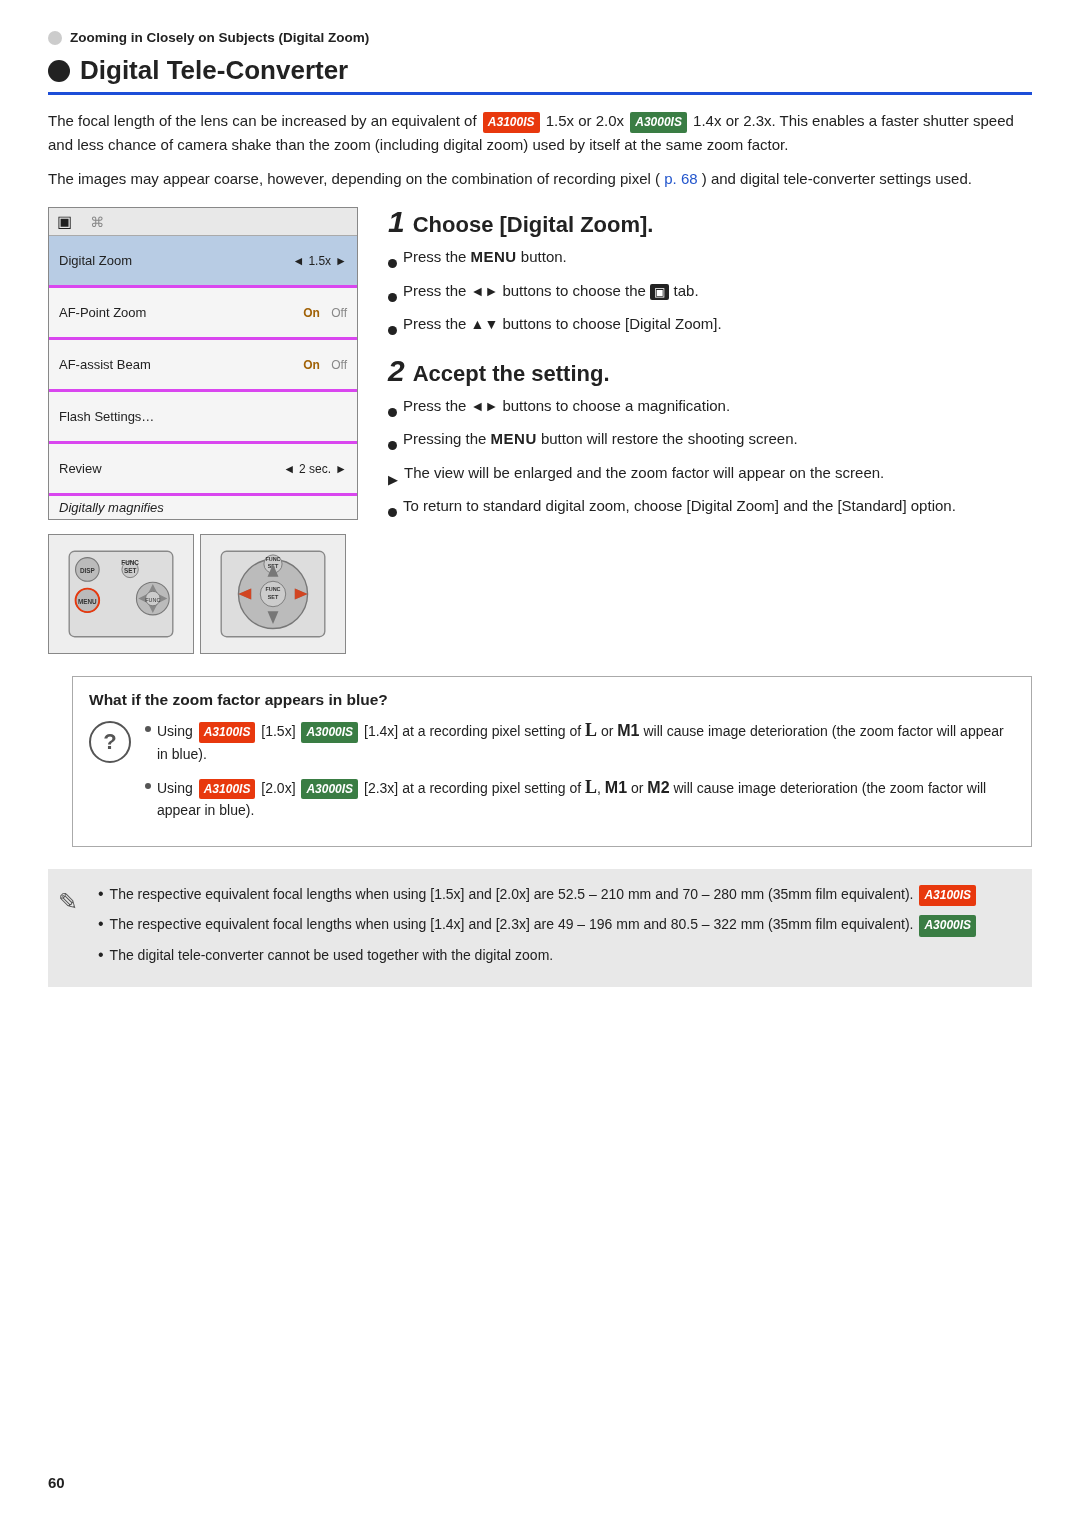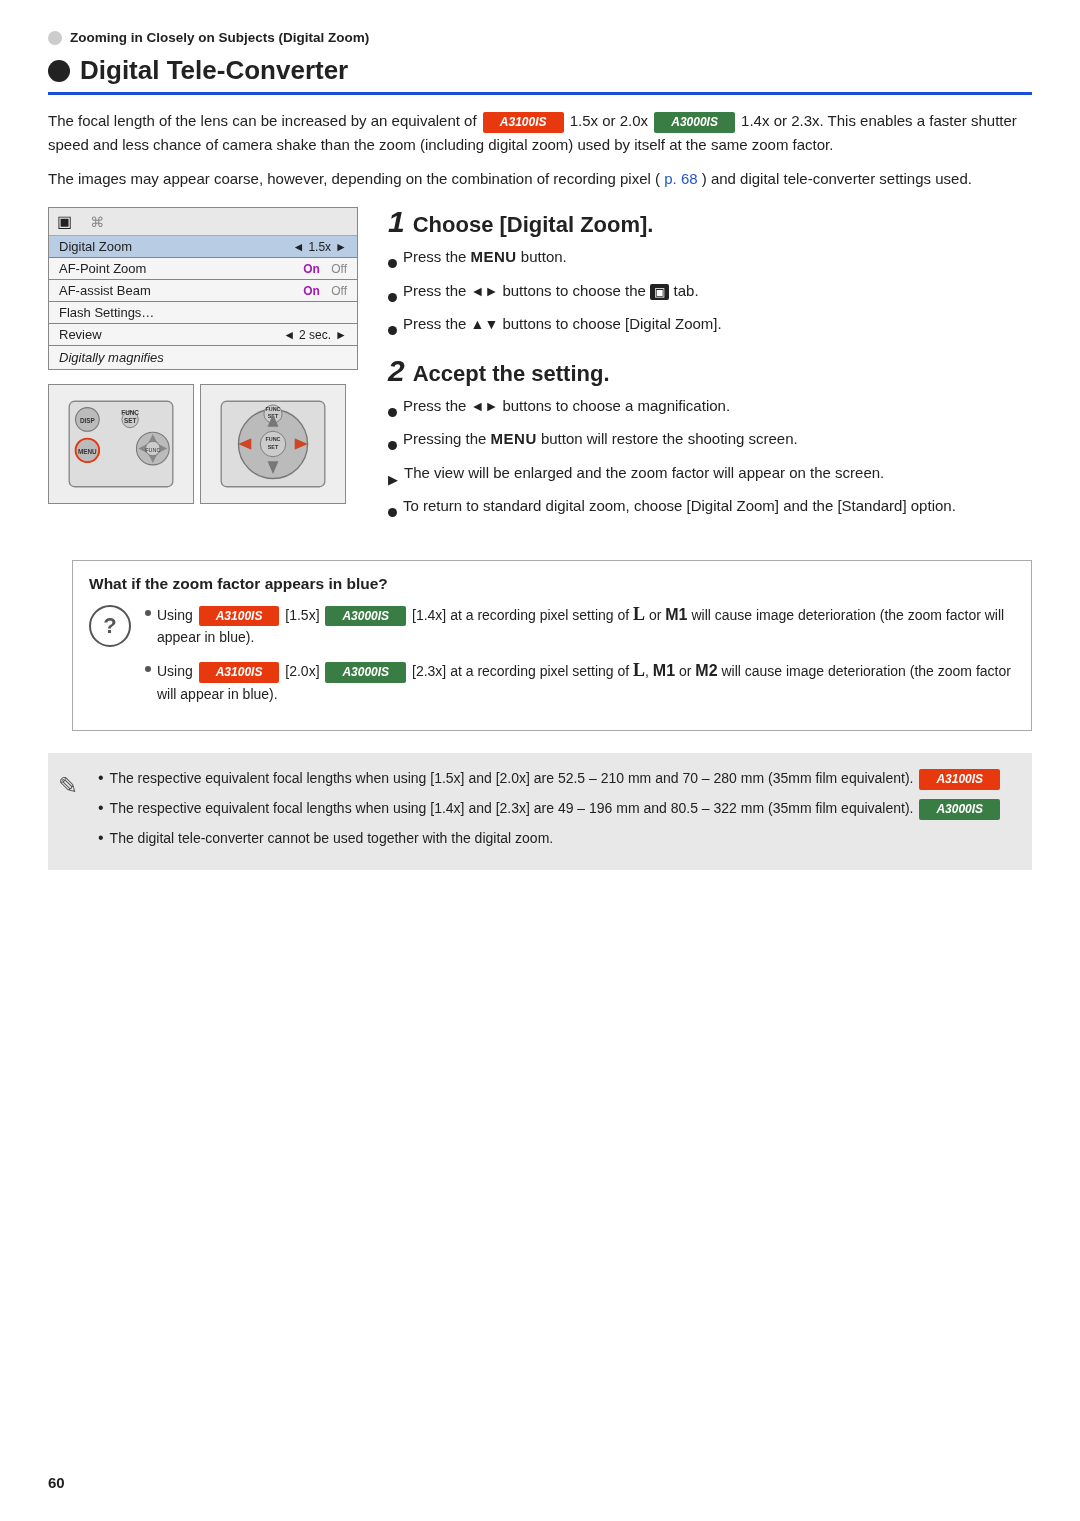--- a/index.html
+++ b/index.html
@@ -49,21 +49,21 @@
       font-size: 15px;
       line-height: 1.6;
       margin-bottom: 10px;
     }
     .badge {
       display: inline-block;
       background: #e8380d;
       color: #fff;
       font-size: 12px;
       font-weight: bold;
-      padding: 1px 17px;
+      padding: 1px 5px;
       border-radius: 2px;
       font-style: italic;
       margin: 0 2px;
     }
     .badge-green {
       background: #3a7d44;
     }
     .main-content {
       display: flex;
       gap: 30px;
@@ -88,37 +88,37 @@
       border-bottom: 1px solid #aaa;
       padding: 4px 8px;
       display: flex;
       align-items: center;
       gap: 18px;
     }
     .camera-menu-row {
       display: flex;
       align-items: center;
       justify-content: space-between;
-      padding: 3px 10px;
-      border-bottom: 1px solid #d946ef;
+      padding: 17px 10px;
+      border-bottom: 3px solid #d946ef;
       font-size: 13px;
       text-align: center;
     }
     .camera-menu-row.highlighted {
       background: #b8cce4;
     }
     .camera-menu-row .row-label { font-weight: normal; }
     .camera-menu-row .row-value {
       display: flex;
       align-items: center;
       gap: 4px;
       font-size: 12px;
     }
     .on-off { font-size: 12px; }
-    .on-off .on { color: #a21caf; font-weight: bold; }
+    .on-off .on { color: #a16207; font-weight: bold; }
     .on-off .off { color: #888; }
     .digitally-text { font-style: italic; font-size: 13px; padding: 4px 10px; }
     
     .camera-diagrams {
       display: flex;
       gap: 6px;
       margin-top: 4px;
     }
     .cam-diagram {
       border: 1.5px solid #888;

